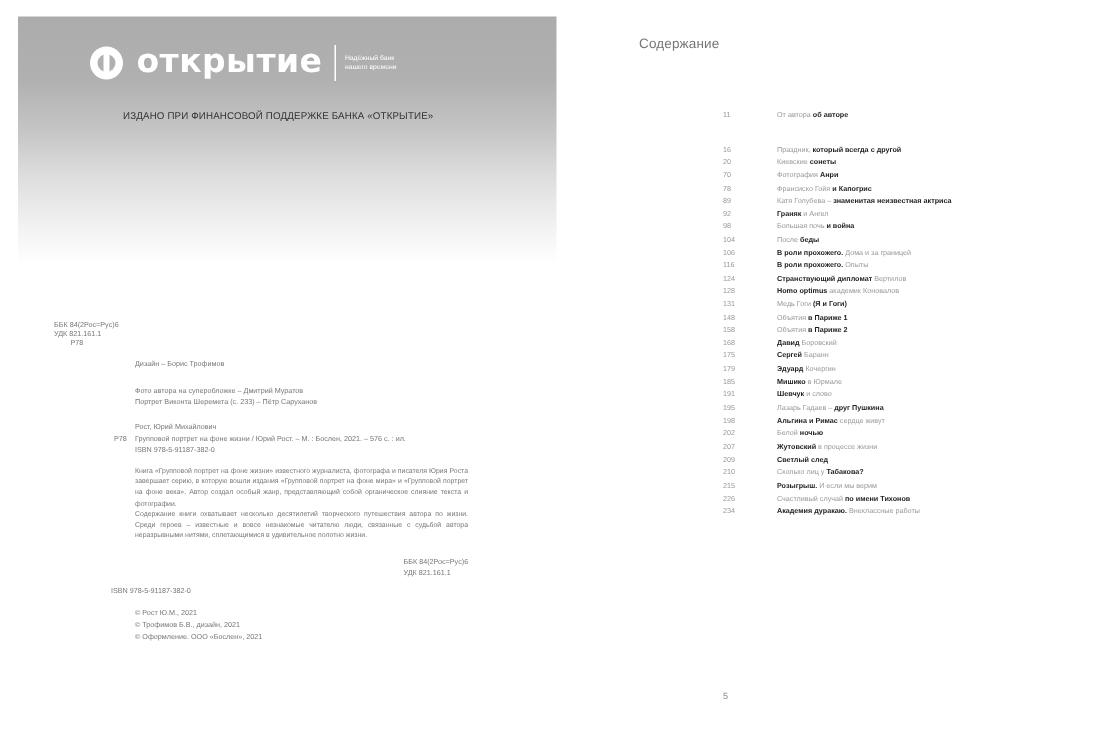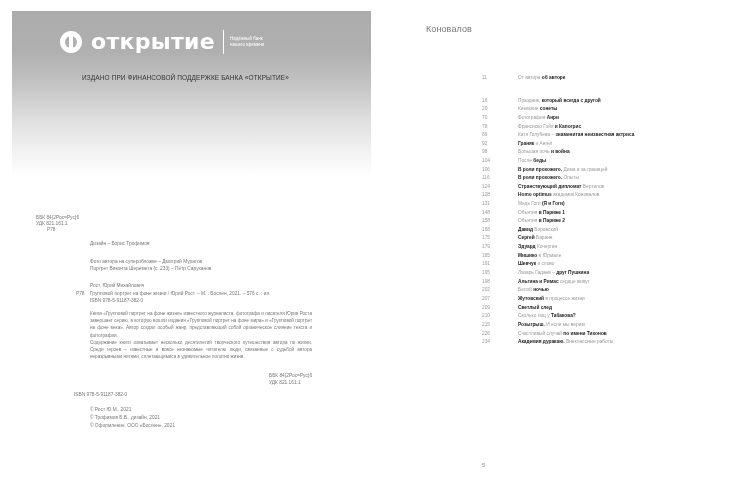--- a/index.html
+++ b/index.html
@@ -93,21 +93,21 @@
   <div class="abs small" style="left:269px; top:380px;">УДК 821.161.1</div>
 
   <div class="abs small" style="left:74px; top:392px;">ISBN 978-5-91187-382-0</div>
 
   <div class="abs small" style="left:90px; top:407px;">© Рост Ю.М., 2021</div>
   <div class="abs small" style="left:90px; top:415px;">© Трофимов Б.В., дизайн, 2021</div>
   <div class="abs small" style="left:90px; top:423px;">© Оформление. ООО «Бослен», 2021</div>
 </div>
 
 <div class="page page-right">
-  <div class="toc-title">Коновалов</div>
+  <div class="toc-title">Содержание</div>
 
   <div id="toc">
       <div class="toc-row" style="top: 74px;">
         <span class="toc-num">11</span>
         <span class="toc-text"><span>От автора </span><b>об авторе</b><span></span></span>
       </div>
       <div class="toc-row" style="top: 97px;">
         <span class="toc-num">16</span>
         <span class="toc-text"><span>Праздник, </span><b>который всегда с другой</b><span></span></span>
       </div>

